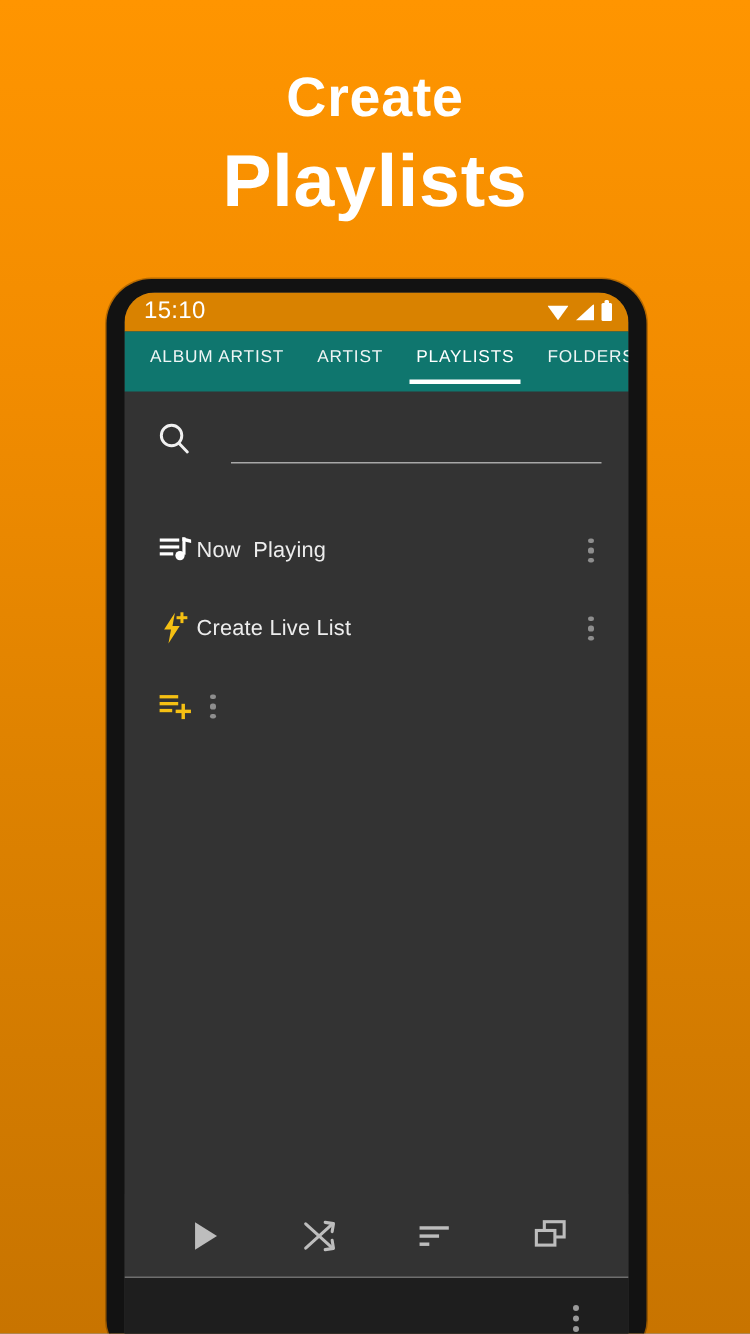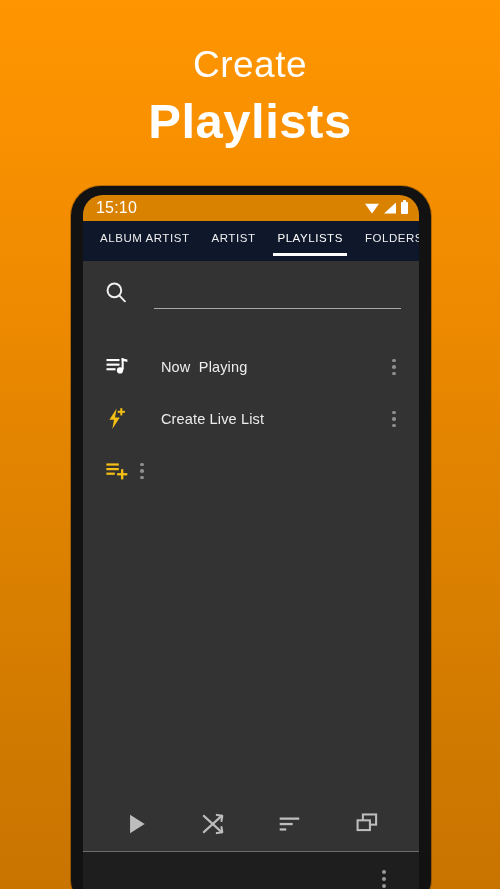--- a/index.html
+++ b/index.html
@@ -19,21 +19,21 @@
     position: absolute;
     top: 0; left: 0; right: 0;
     text-align: center;
     padding-top: 42px;
     user-select: none;
   }
   .promo-line1 {
     display: block;
     color: #FFFFFF;
     font-size: 37px;
-    font-weight: normal;
+    font-weight: bold;
     letter-spacing: 0.5px;
     line-height: 46px;
   }
   .promo-line2 {
     display: block;
     color: #FFFFFF;
     font-size: 49px;
     font-weight: bold;
     letter-spacing: 0.5px;
     line-height: 58px;
@@ -104,21 +104,21 @@
     position: absolute;
     top: -2px; left: 2px;
     width: 3px; height: 2px;
     background: #FFFFFF;
     border-radius: 1px 1px 0 0;
   }
 
   
   .tabbar {
     height: 40px;
-    background: #0f172a;
+    background: #0f766e;
     display: flex;
     align-items: flex-start;
     padding-top: 11px;
     padding-left: 6px;
     overflow: hidden;
     flex: none;
     position: relative;
   }
   .tab {
     color: rgba(255,255,255,0.93);
@@ -172,21 +172,20 @@
     padding: 0 14px 0 20px;
   }
   .row-icon {
     width: 28px; height: 28px;
     flex: none;
     display: flex;
     align-items: center;
     justify-content: center;
   }
   .row-label {
-    margin-left: 30px;
     color: #EDEDED;
     font-size: 14.5px;
     letter-spacing: 0.15px;
     flex: 1;
     white-space: pre;
   }
   .kebab {
     width: 22px; height: 26px;
     flex: none;
     display: flex;

